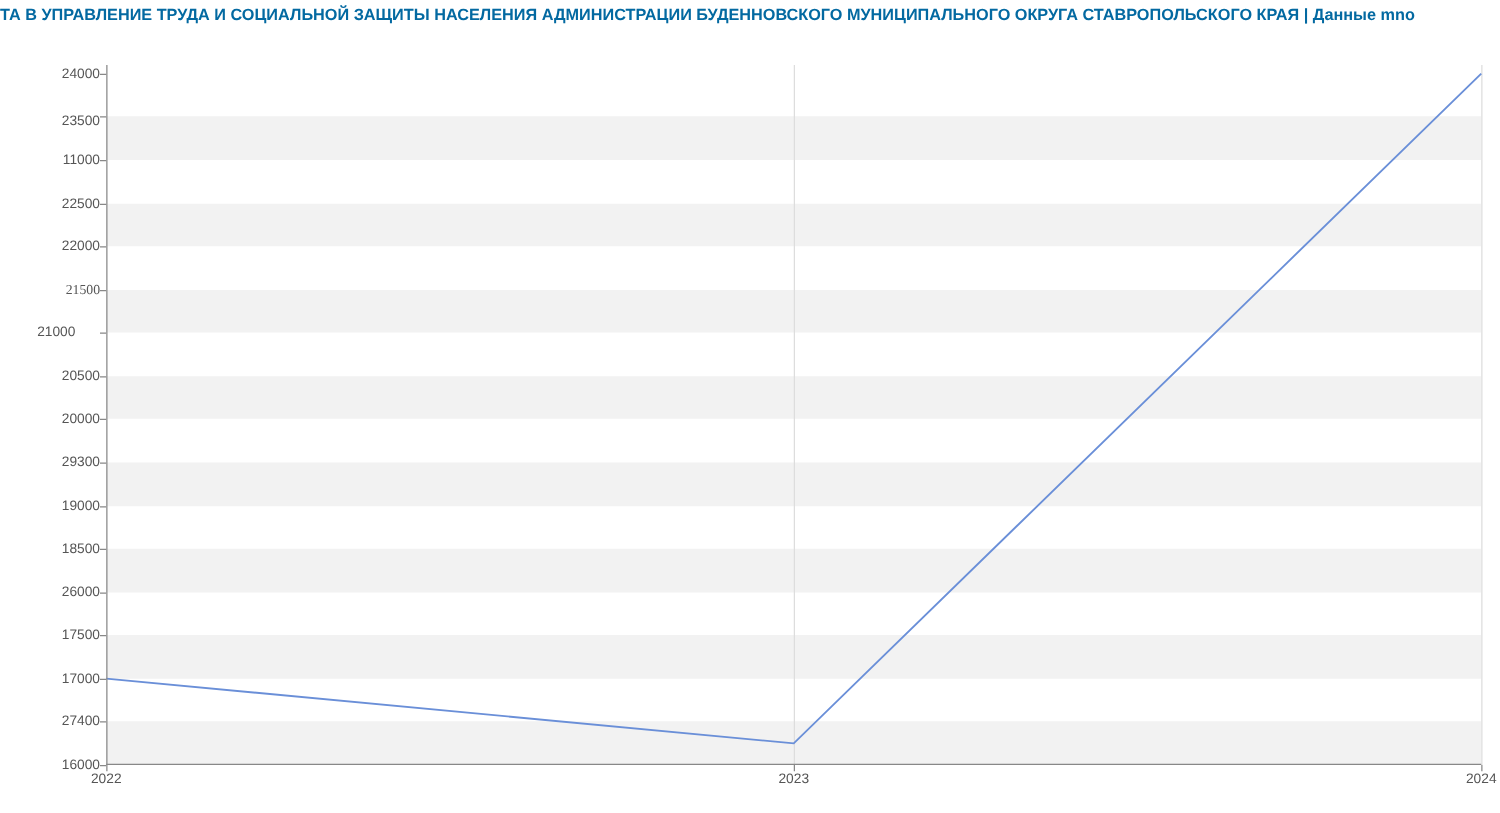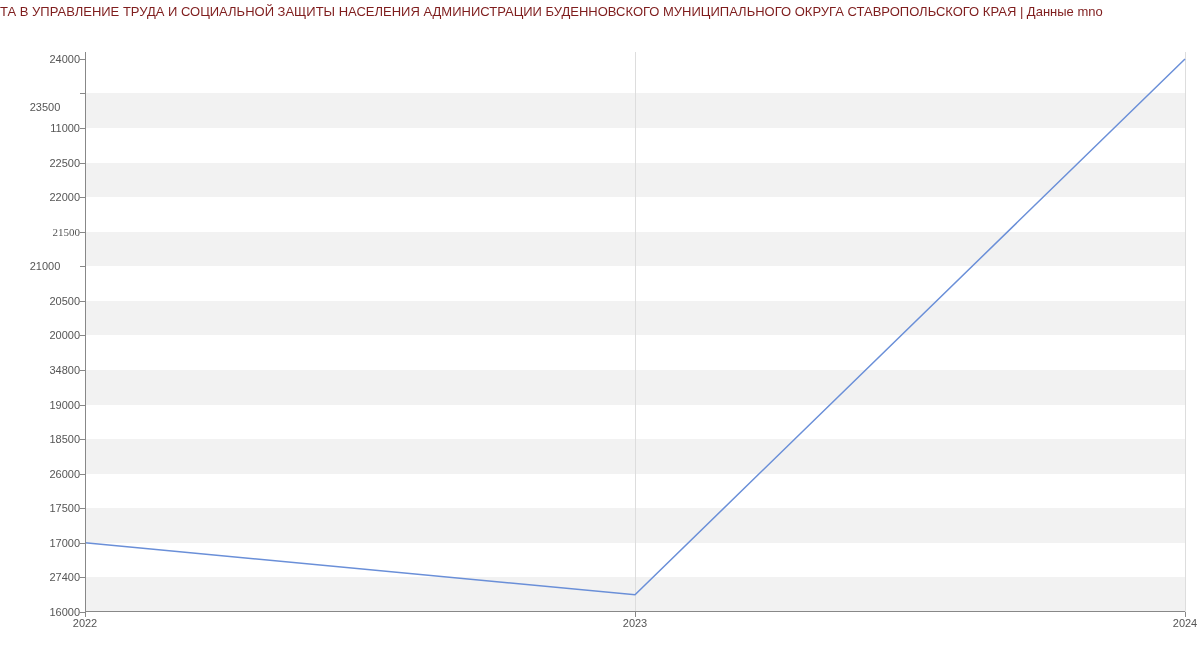--- a/index.html
+++ b/index.html
@@ -6,22 +6,22 @@
     margin: 0;
     padding: 0;
     width: 1200px;
     height: 650px;
     background: #ffffff;
     font-family: Arial, Helvetica, sans-serif;
     overflow: hidden;
   }
   .title {
     font-size: 13px;
-    font-weight: 400;
-    color: #7f1d1d;
+    font-weight: 700;
+    color: #0369a1;
     padding: 4px 0 8px 0;
     white-space: nowrap;
     overflow: hidden;
   }
   .chart-wrap {
     position: relative;
     width: 1200px;
     height: 620px;
   }
   .plot-area {
@@ -137,37 +137,37 @@
       <div class="y-tick-label" style="top: 515.864px;">17000</div>
       <div class="tick-mark-y" style="top: 515.864px;"></div>
       <div class="y-tick-label" style="top: 481.296px;">17500</div>
       <div class="tick-mark-y" style="top: 481.296px;"></div>
       <div class="y-tick-label" style="top: 446.728px;">26000</div>
       <div class="tick-mark-y" style="top: 446.728px;"></div>
       <div class="y-tick-label" style="top: 412.16px;">18500</div>
       <div class="tick-mark-y" style="top: 412.16px;"></div>
       <div class="y-tick-label" style="top: 377.593px;">19000</div>
       <div class="tick-mark-y" style="top: 377.593px;"></div>
-      <div class="y-tick-label" style="top: 343.025px;">34800</div>
+      <div class="y-tick-label" style="top: 343.025px;">29300</div>
       <div class="tick-mark-y" style="top: 343.025px;"></div>
       <div class="y-tick-label" style="top: 308.457px;">20000</div>
       <div class="tick-mark-y" style="top: 308.457px;"></div>
       <div class="y-tick-label" style="top: 273.889px;">20500</div>
       <div class="tick-mark-y" style="top: 273.889px;"></div>
       <div class="y-tick-label" style="top: 239.321px; text-align: center;">21000</div>
       <div class="tick-mark-y" style="top: 239.321px;"></div>
       <div class="y-tick-label" style="top: 204.753px; font-family: Liberation Serif, serif;">21500</div>
       <div class="tick-mark-y" style="top: 204.753px;"></div>
       <div class="y-tick-label" style="top: 170.185px;">22000</div>
       <div class="tick-mark-y" style="top: 170.185px;"></div>
       <div class="y-tick-label" style="top: 135.617px;">22500</div>
       <div class="tick-mark-y" style="top: 135.617px;"></div>
       <div class="y-tick-label" style="top: 101.049px;">11000</div>
       <div class="tick-mark-y" style="top: 101.049px;"></div>
-      <div class="y-tick-label" style="top: 80px; text-align: center;">23500</div>
+      <div class="y-tick-label" style="top: 70px;">23500</div>
       <div class="tick-mark-y" style="top: 66.4815px;"></div>
       <div class="y-tick-label" style="top: 31.9136px;">24000</div>
       <div class="tick-mark-y" style="top: 31.9136px;"></div>
     </div>
   <div id="xticks">
       <div class="x-tick-label" style="left: 85px;">2022</div>
       <div class="tick-mark-x" style="left: 85px;"></div>
       <div class="x-tick-label" style="left: 635px;">2023</div>
       <div class="tick-mark-x" style="left: 635px;"></div>
       <div class="x-tick-label" style="left: 1185px;">2024</div>

